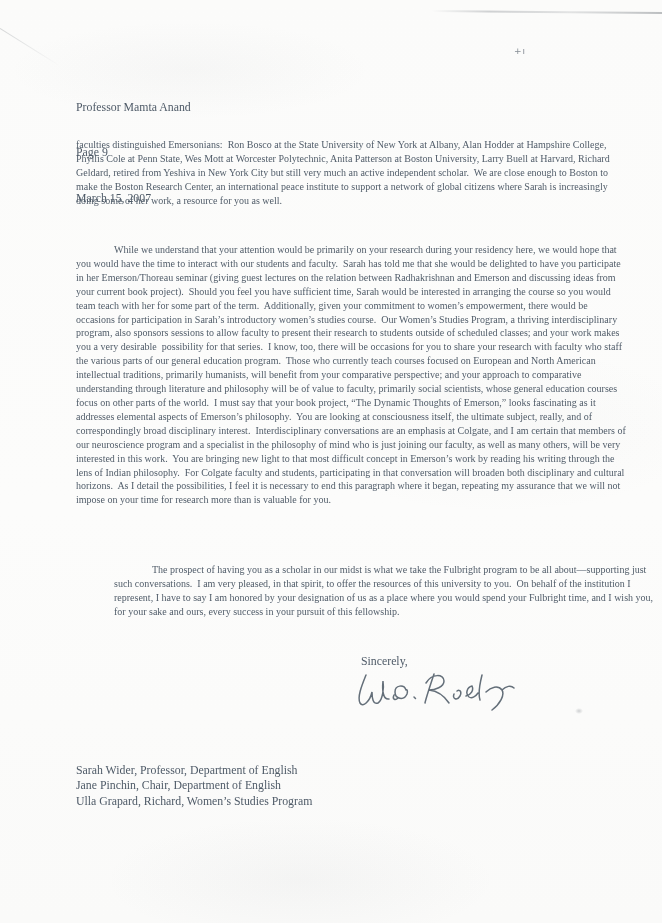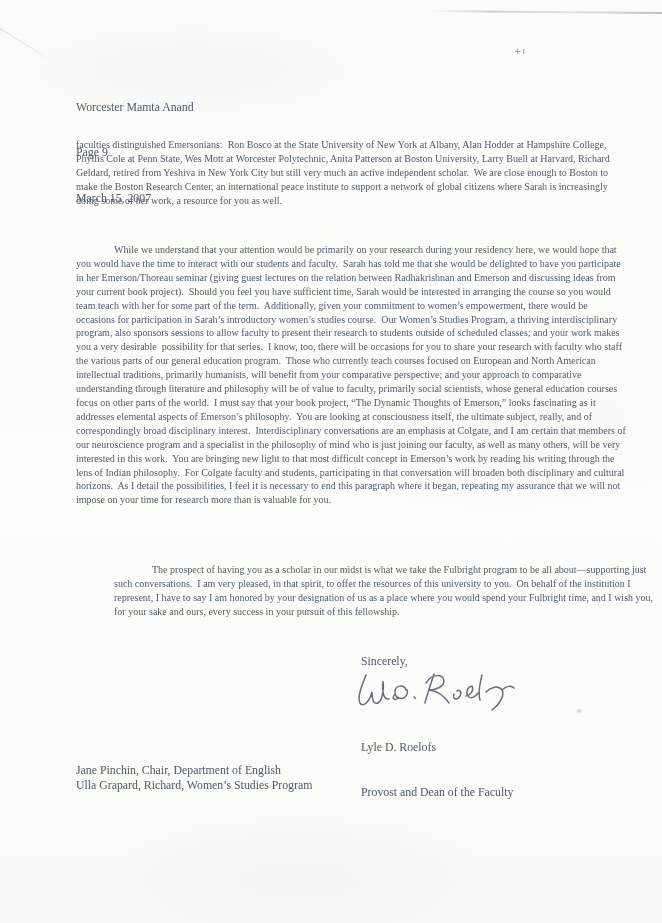--- a/index.html
+++ b/index.html
@@ -77,21 +77,21 @@
 <body>
 
 <div class="page">
 
   <div class="scratch-top-right"></div>
   <div class="scratch-top-left"></div>
   <div class="registration-mark">+ı</div>
   <div class="smudge-mid-right"></div>
 
   <div class="header-block">
-    <div>Worcester Mamta Anand</div>
+    <div>Professor Mamta Anand</div>
     <div>Page 9</div>
     <div>March 15, 2007</div>
   </div>
 
   <div class="para p1">faculties distinguished Emersonians:  Ron Bosco at the State University of New York at Albany, Alan Hodder at Hampshire College, Phyllis Cole at Penn State, Wes Mott at Worcester Polytechnic, Anita Patterson at Boston University, Larry Buell at Harvard, Richard Geldard, retired from Yeshiva in New York City but still very much an active independent scholar.  We are close enough to Boston to make the Boston Research Center, an international peace institute to support a network of global citizens where Sarah is increasingly doing some of her work, a resource for you as well.</div>
   <div class="para p2">While we understand that your attention would be primarily on your research during your residency here, we would hope that you would have the time to interact with our students and faculty.  Sarah has told me that she would be delighted to have you participate in her Emerson/Thoreau seminar (giving guest lectures on the relation between Radhakrishnan and Emerson and discussing ideas from your current book project).  Should you feel you have sufficient time, Sarah would be interested in arranging the course so you would team teach with her for some part of the term.  Additionally, given your commitment to women’s empowerment, there would be occasions for participation in Sarah’s introductory women’s studies course.  Our Women’s Studies Program, a thriving interdisciplinary program, also sponsors sessions to allow faculty to present their research to students outside of scheduled classes; and your work makes you a very desirable  possibility for that series.  I know, too, there will be occasions for you to share your research with faculty who staff the various parts of our general education program.  Those who currently teach courses focused on European and North American intellectual traditions, primarily humanists, will benefit from your comparative perspective; and your approach to comparative understanding through literature and philosophy will be of value to faculty, primarily social scientists, whose general education courses focus on other parts of the world.  I must say that your book project, “The Dynamic Thoughts of Emerson,” looks fascinating as it addresses elemental aspects of Emerson’s philosophy.  You are looking at consciousness itself, the ultimate subject, really, and of correspondingly broad disciplinary interest.  Interdisciplinary conversations are an emphasis at Colgate, and I am certain that members of our neuroscience program and a specialist in the philosophy of mind who is just joining our faculty, as well as many others, will be very interested in this work.  You are bringing new light to that most difficult concept in Emerson’s work by reading his writing through the lens of Indian philosophy.  For Colgate faculty and students, participating in that conversation will broaden both disciplinary and cultural horizons.  As I detail the possibilities, I feel it is necessary to end this paragraph where it began, repeating my assurance that we will not impose on your time for research more than is valuable for you.</div>
   <div class="para p3">The prospect of having you as a scholar in our midst is what we take the Fulbright program to be all about—supporting just such conversations.  I am very pleased, in that spirit, to offer the resources of this university to you.  On behalf of the institution I represent, I have to say I am honored by your designation of us as a place where you would spend your Fulbright time, and I wish you, for your sake and ours, every success in your pursuit of this fellowship.</div>
 
   <div class="valediction">Sincerely,</div>
 
@@ -99,25 +99,22 @@
     <svg width="178" height="52" viewBox="0 0 178 52">
       <g fill="none" stroke="#54606c" stroke-width="1.5" stroke-linecap="round" opacity="0.9">
         <path d="M18,10 C14,20 9,32 12,38 C15,43 22,36 24,27 C24,33 25,40 30,38 C35,35 36,22 35,16 C34,25 35,35 41,34"></path>
         <path d="M46,30 C44,34 47,36 50,33 M58,25 C56,19 47,20 47,27 C47,34 56,36 59,29 C60,26 59,24 58,25 M66,32 l1.5,1.5"></path>
         <path d="M86,9 C82,21 78,33 77,38 M78,18 C84,8 96,9 96,16 C96,22 87,25 81,25 C90,26 97,32 101,38"></path>
         <path d="M106,29 C104,34 109,36 112,31 C114,27 112,24 109,26 M118,31 C123,30 126,25 124,21 C119,22 117,29 121,32 C124,34 128,31 130,28 M134,10 C132,18 130,29 132,35 M138,27 C143,22 150,20 154,25 C157,30 152,39 144,45 M154,25 C158,21 163,20 166,23"></path>
       </g>
     </svg>
   </div>
 
-  <div class="signer-block">
-    <div>Lyle D. Roelofs</div>
-    <div>Provost and Dean of the Faculty</div>
-  </div>
 
   <div class="cc-block">
     <div class="cc-list">
+      <div>Sarah Wider, Professor, Department of English</div>
       <div>Jane Pinchin, Chair, Department of English</div>
       <div>Ulla Grapard, Richard, Women’s Studies Program</div>
     </div>
   </div>
 
 </div>
 
 </body></html>

